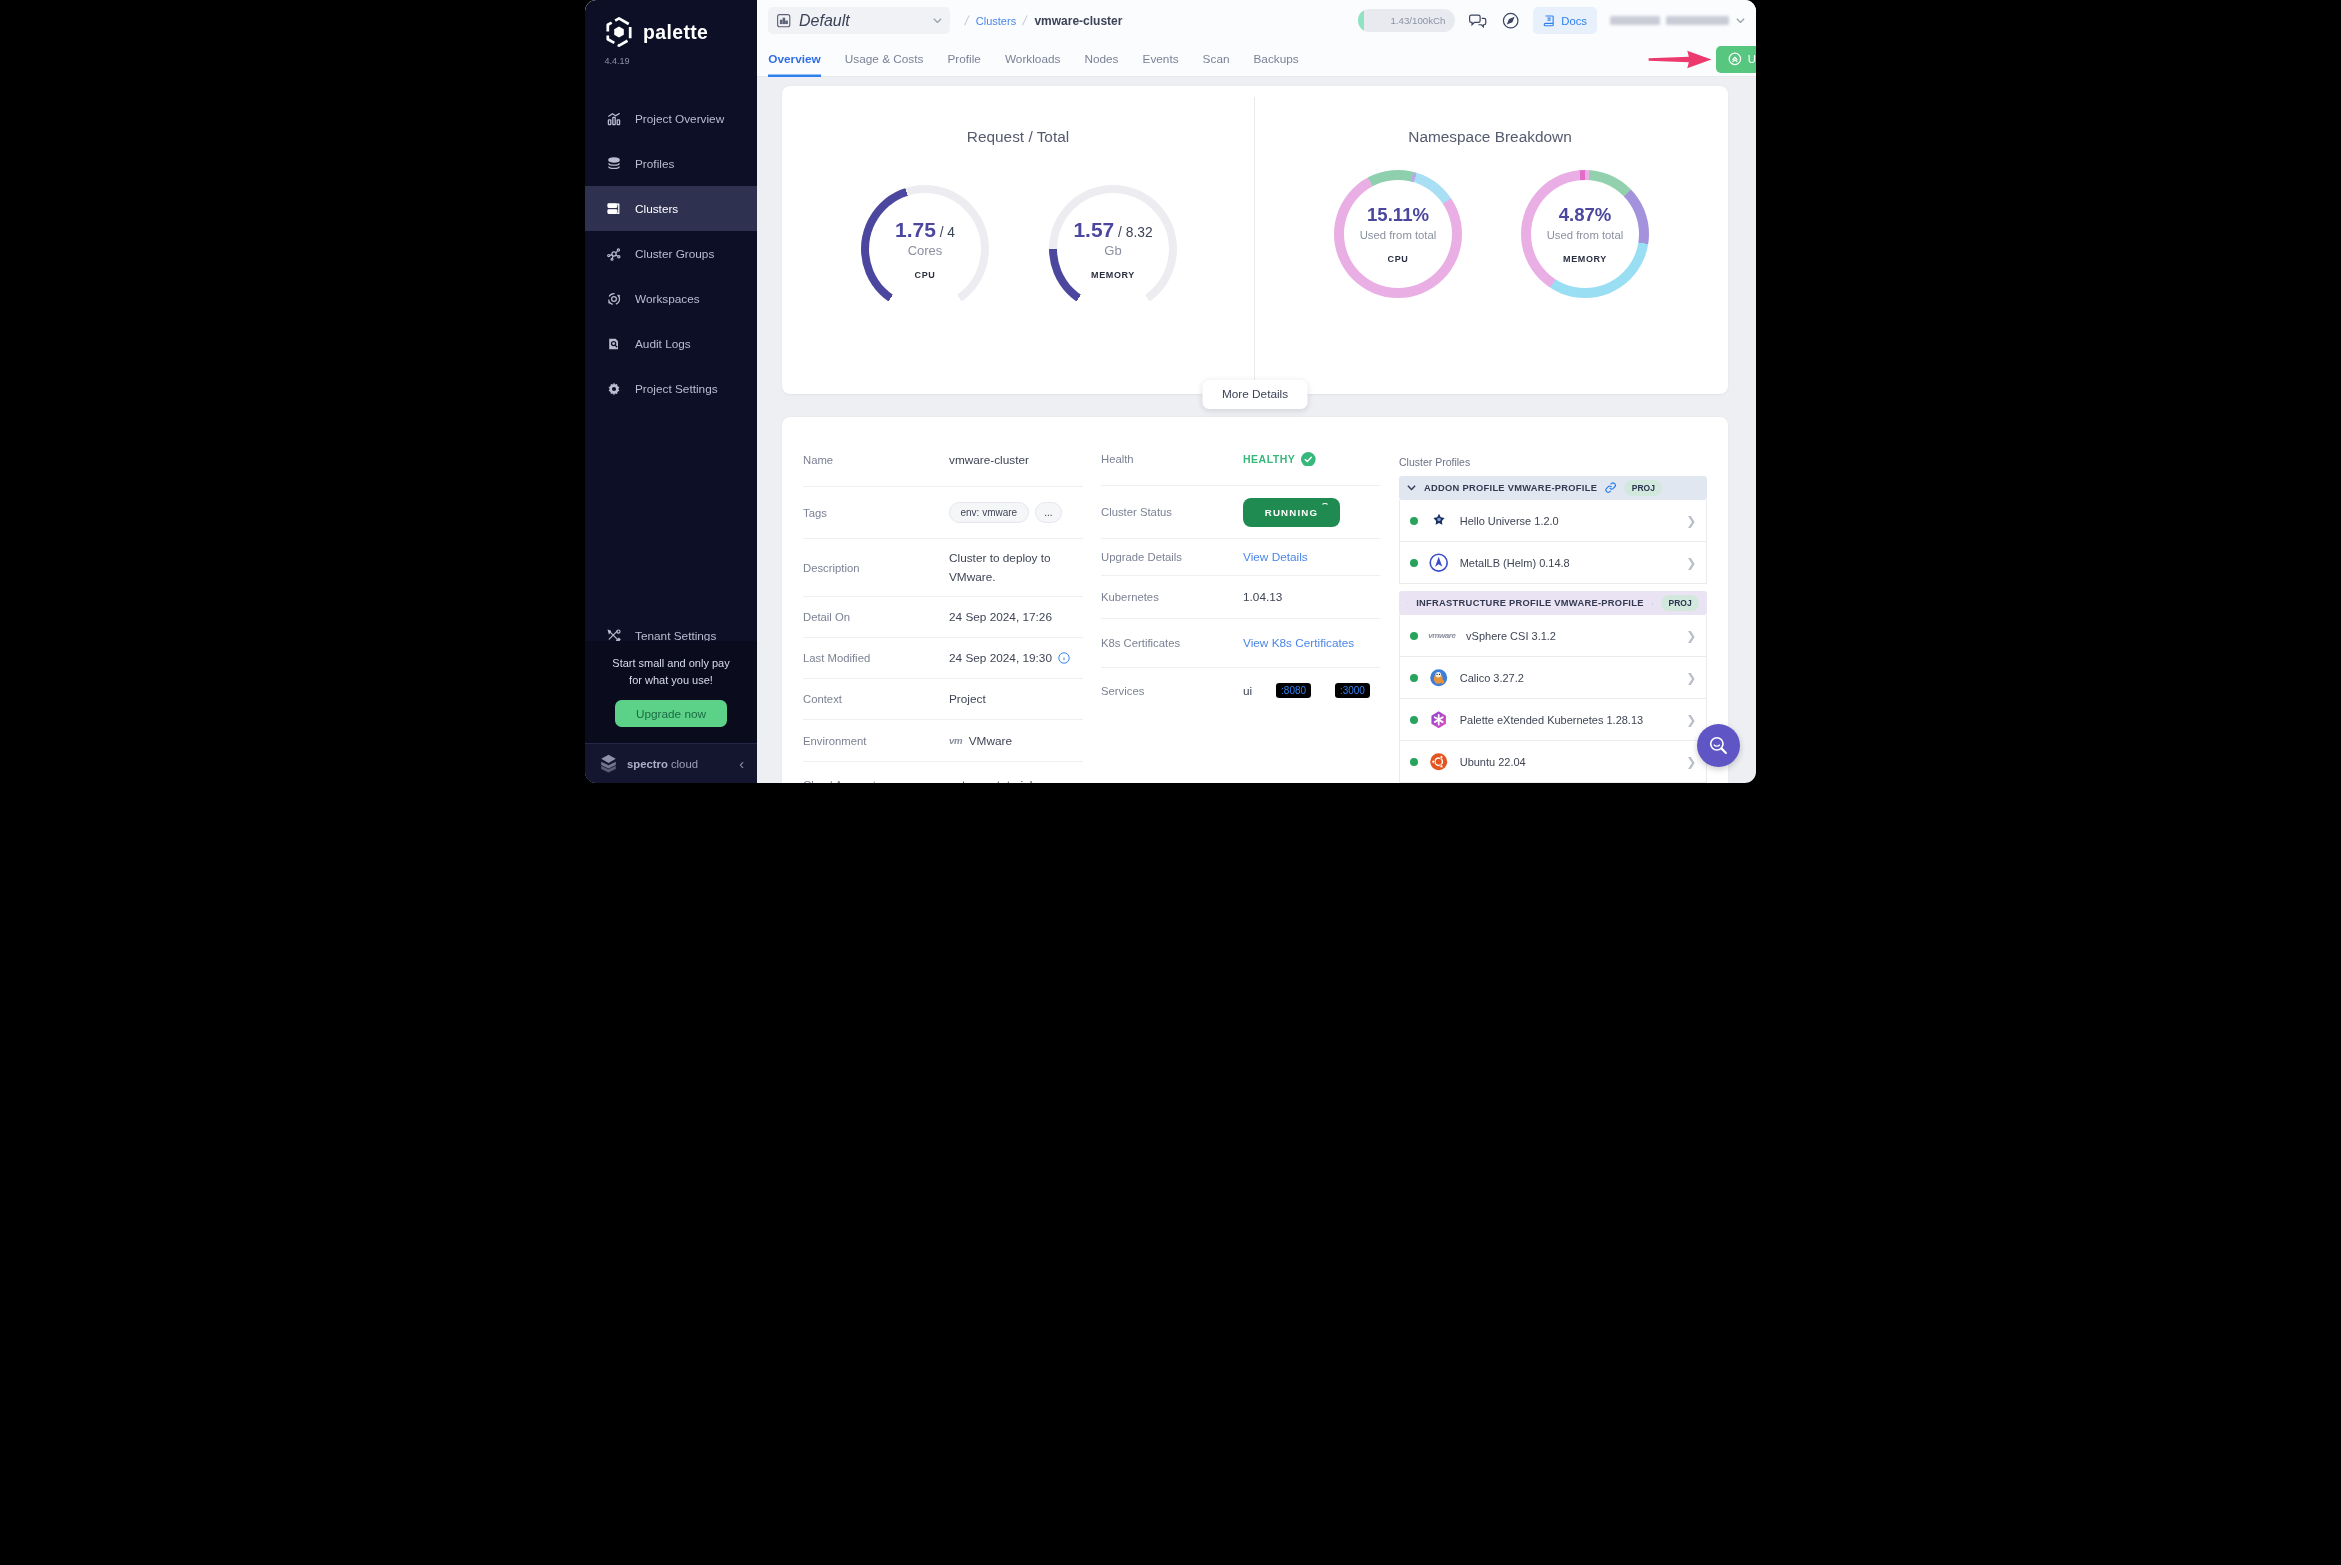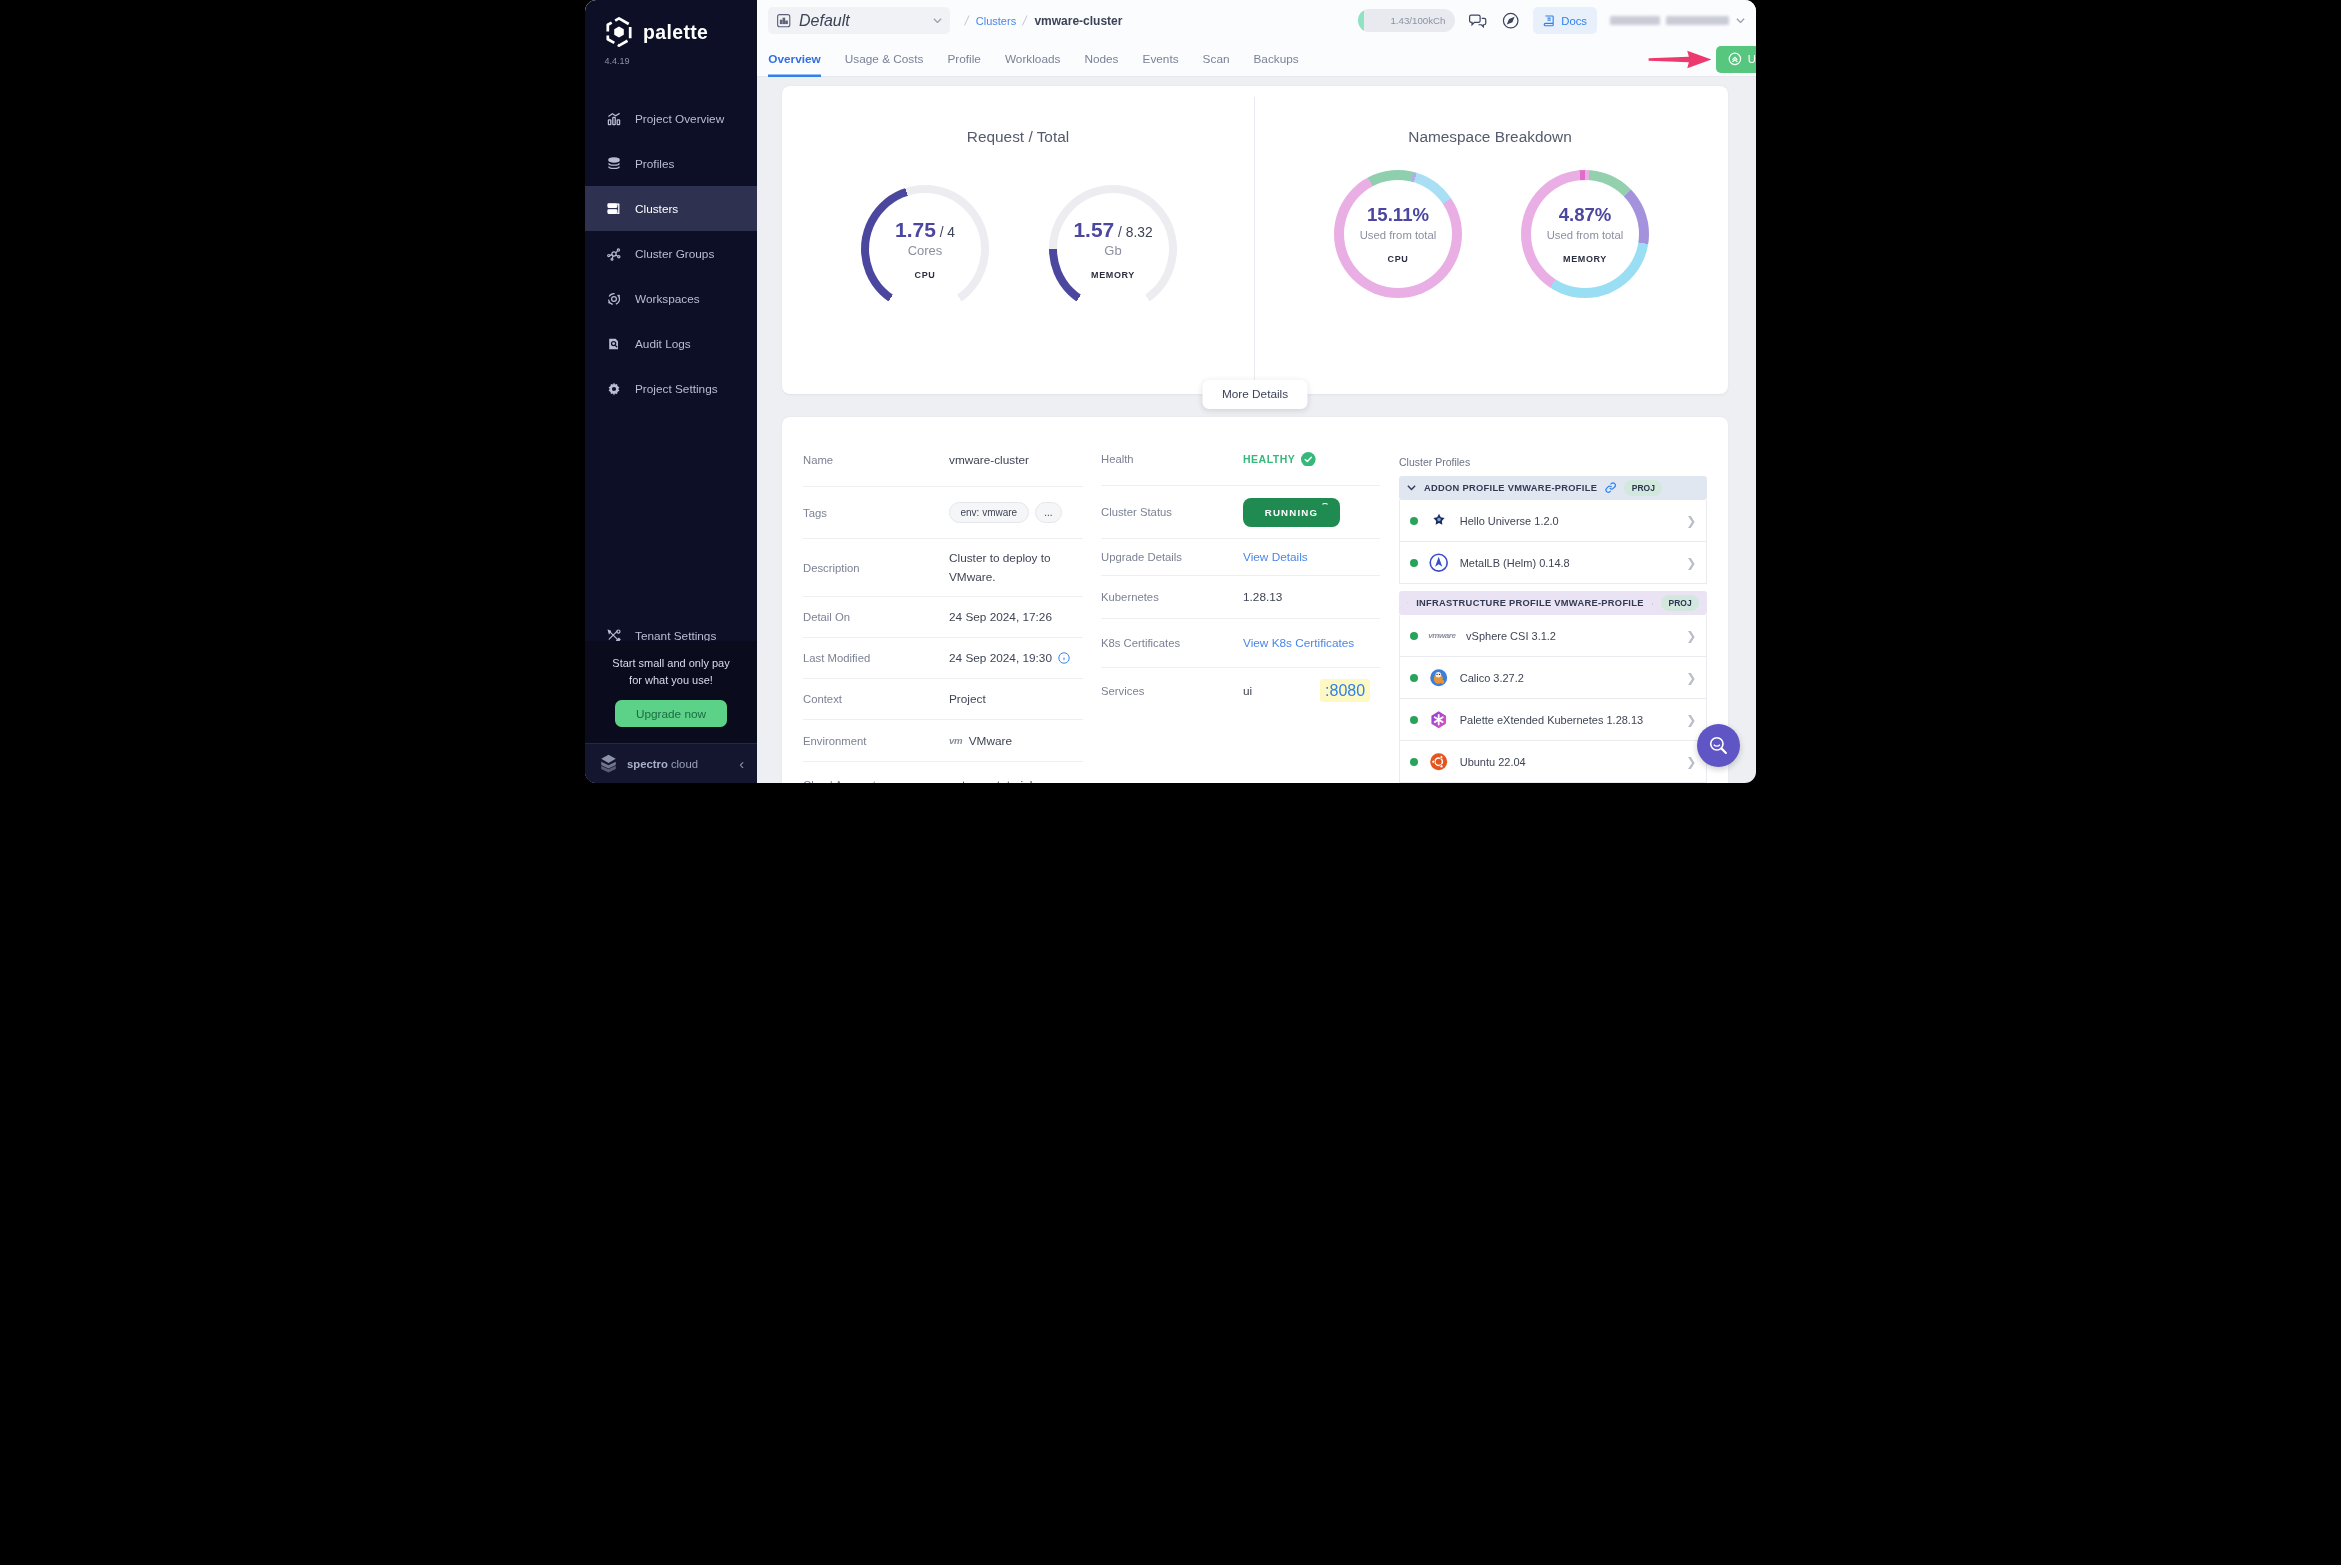--- a/index.html
+++ b/index.html
@@ -86,21 +86,21 @@
   .dvalue { color:#3f4555; font-size:11.8px; }
   .link { color:#4a86e8; font-size:11.8px; text-decoration:none; cursor:pointer; }
   .tagpill { background:#f5f6f8; border:0.8px solid #e4e6eb; border-radius:810px; padding:4px 10.5px; font-size:10px; color:#3f4555; cursor:pointer; }
   .tagpill.more { padding:4px 8px; }
   .status-green { color:#35b87a; font-size:10.5px; font-weight:bold; letter-spacing:0.5px; display:flex; align-items:center; gap:5.7px; }
   .running-pill { position:relative; background:#1f8b50; color:#fff; font-size:9.7px; font-weight:bold; letter-spacing:1.2px; border-radius:8px; padding:9px 0; width:97px; text-align:center; }
   .running-pill .spin { position:absolute; right:11.3px; top:5.7px; width:8px; height:8px; border:1.6px solid transparent; border-top-color:#fff; border-radius:50%; }
   .detail-box { background:#f6f7fa; border-radius:6.5px; padding:9px 11.3px; display:flex; align-items:center; gap:9.7px; margin-top:7.3px; }
   .spin-purple { width:10.5px; height:10.5px; border:1.6px solid transparent; border-top-color:#5b4fa8; border-left-color:#5b4fa8; border-radius:50%; }
   .spin-lone { width:11.3px; height:11.3px; border:1.6px solid transparent; border-bottom-color:#5b4fa8; border-radius:50%; margin:6.5px auto 0; }
-  .svc-chip { background:#fef9c3; border-radius:3.2px; padding:2.4px 4.9px; color:#2f80ed; font-size:16px; cursor:pointer;margin-left:44px; }
+  .svc-chip { background:#000000; border-radius:3.2px; padding:2.4px 4.9px; color:#2f80ed; font-size:10px; cursor:pointer; }
 
   
   .cp-title { color:#6d7386; font-size:10.5px; margin-top:23px; }
   .cp-header { display:flex; align-items:center; gap:8px; border-radius:3.2px; padding:0 8px; height:24px; margin-top:8px; cursor:pointer; }
   .cp-header.addon { background:#e1e7f1; }
   .cp-header.infra { background:#e9e3f3; }
   .cp-header .ttl { color:#333a52; font-size:9.3px; font-weight:bold; letter-spacing:0.3px; white-space:nowrap; }
   .proj-badge { background:#d3e8dd; color:#2a3350; font-size:8.5px; font-weight:bold; border-radius:810px; padding:3.2px 7.3px; }
   .cp-row { display:flex; align-items:center; gap:10.5px; background:#fff; border:0.8px solid #eaebef; border-top:none; padding:0 9.7px; height:42px; cursor:pointer; }
   .cp-row .dot { width:8px; height:8px; border-radius:50%; background:#27a35c; flex:0 0 8px; }
@@ -407,21 +407,21 @@
           <span>RUNNING</span>
           <span class="spin"></span>
         </span>
       </div>
       <div class="drow" style="height:37px">
         <span class="dlabel" style="flex-basis:142px">Upgrade Details</span>
         <a class="link">View Details</a>
       </div>
       <div class="drow" style="height:43px">
         <span class="dlabel" style="flex-basis:142px">Kubernetes</span>
-        <span class="dvalue">1.28.13</span>
+        <span class="dvalue">1.04.13</span>
       </div>
       <div class="drow" style="height:49px">
         <span class="dlabel" style="flex-basis:142px">K8s Certificates</span>
         <a class="link">View K8s Certificates</a>
       </div>
       <div class="drow" style="height:45px; border-bottom:none">
         <span class="dlabel" style="flex-basis:142px">Services</span>
         <span style="display:flex; align-items:center; gap:24px">
           <span class="dvalue">ui</span>
           <a class="svc-chip">:8080</a>

